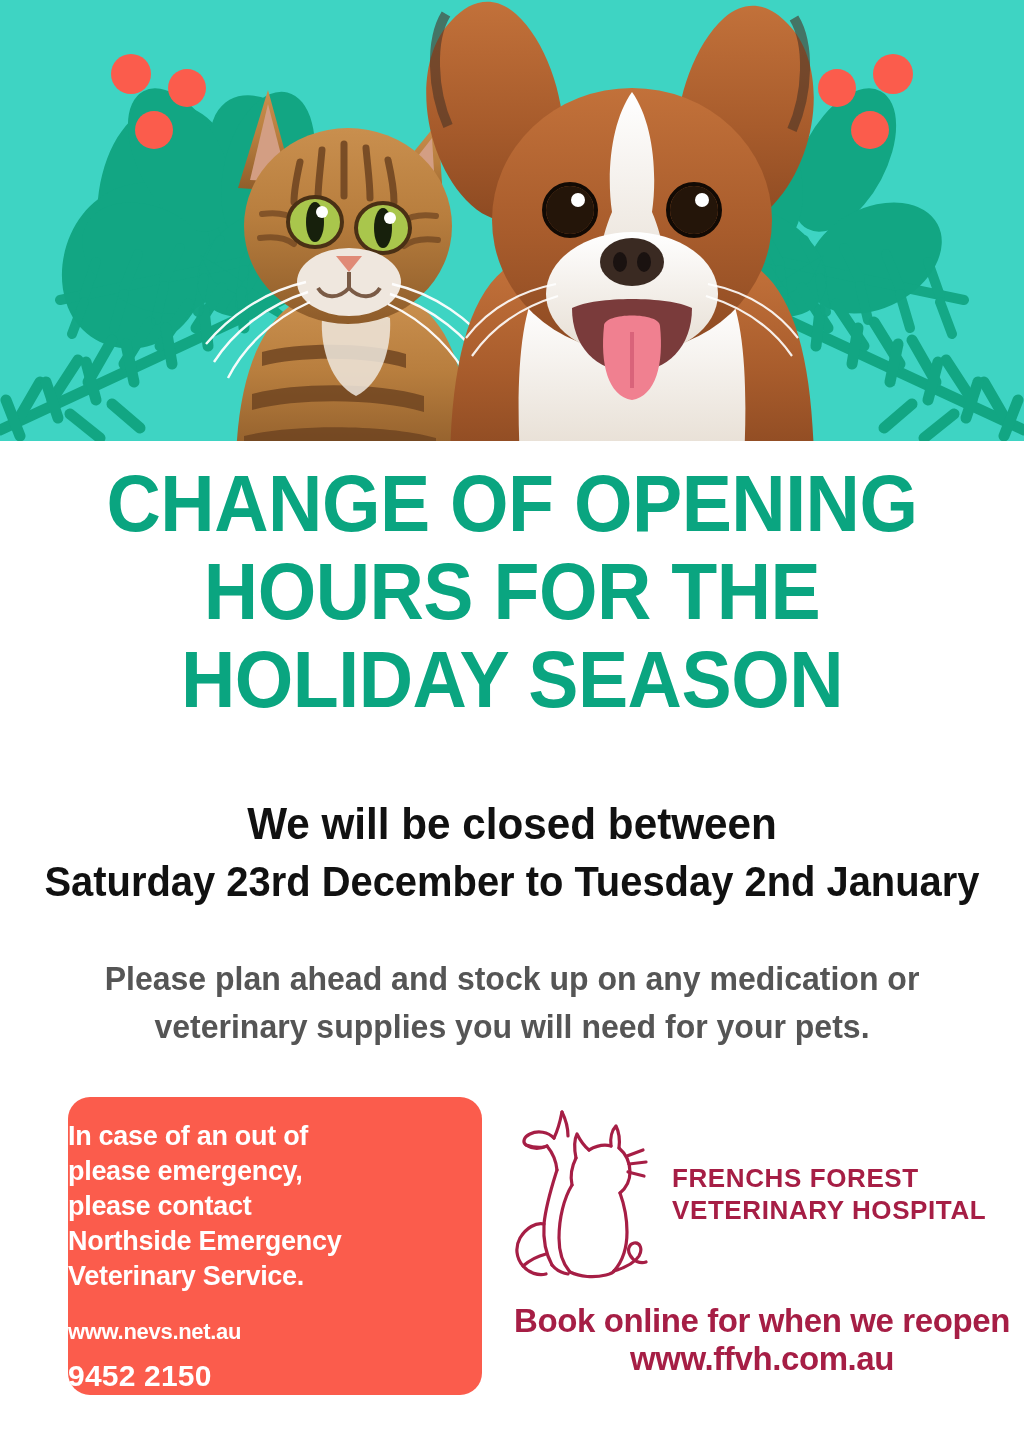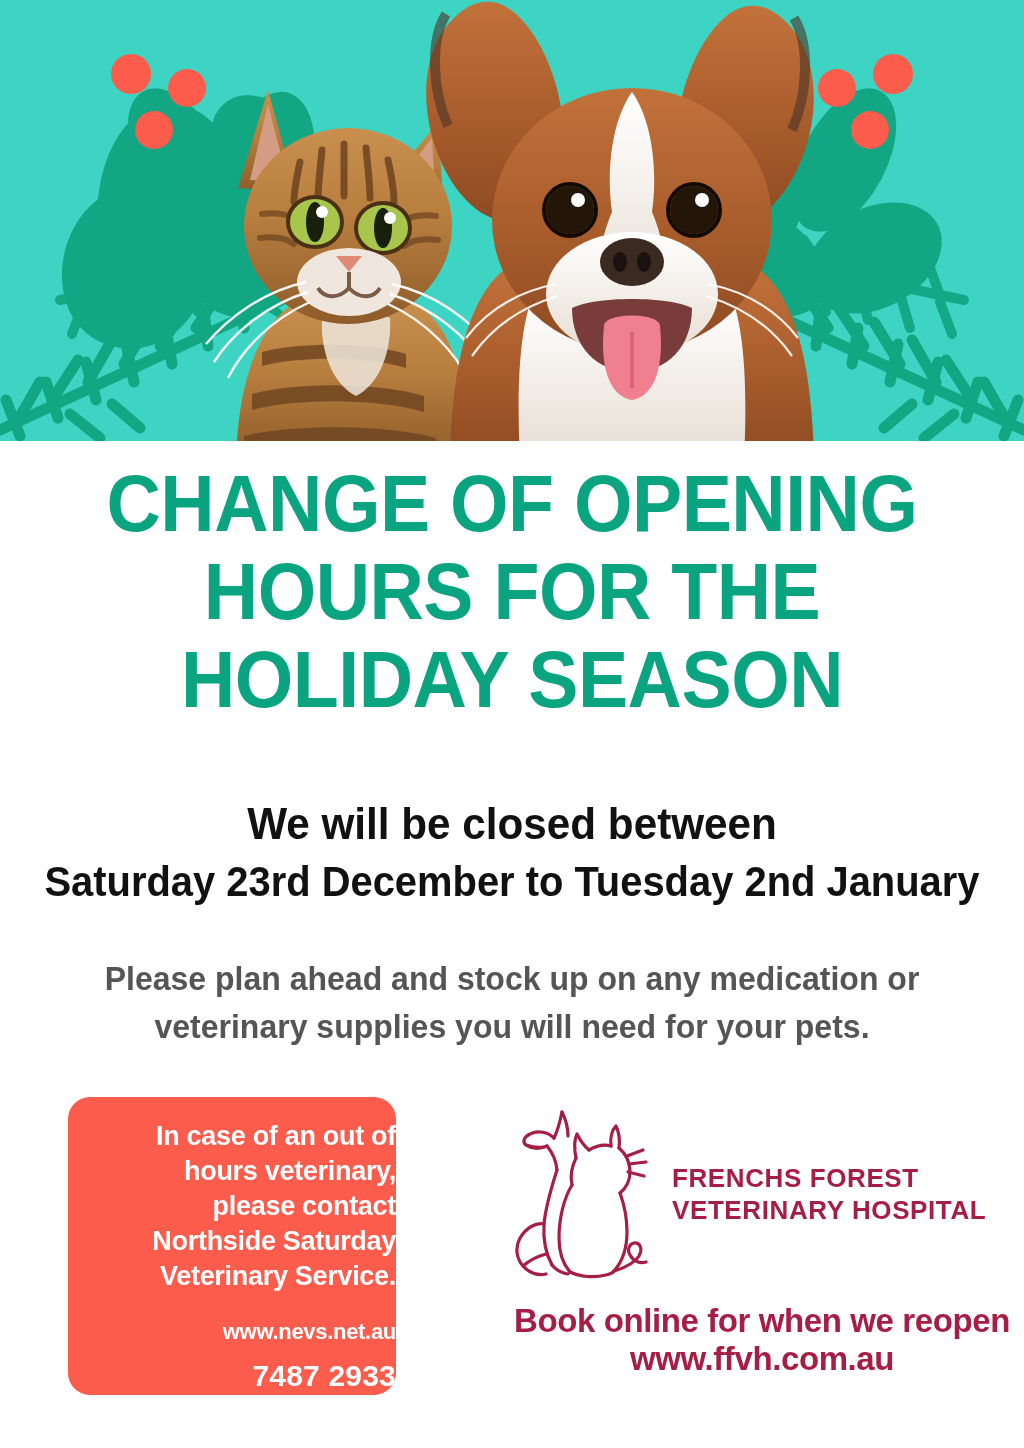--- a/index.html
+++ b/index.html
@@ -56,25 +56,25 @@
     text-align:center; color:#555555;
     font-family:"Liberation Sans Narrow","Liberation Sans",sans-serif;
     font-weight:bold;
     font-size:33px; line-height:48px;
     transform:scaleX(0.97);
   }
   #bodytext span { display:block; white-space:nowrap; }
 
   
   #emg {
-    position:absolute; left:68px; top:1097px; width:328px; height:298px;
+    position:absolute; left:68px; top:1097px; width:414px; height:298px;
     background:#fb5c4c;
     border-radius:22px;
     color:#ffffff;
-    text-align:right;
+    text-align:left;
     font-family:"Liberation Sans", sans-serif;
     font-weight:bold;
     padding-top:22px;
   }
   #emg .emg-line { display:block; font-size:27px; line-height:35px; letter-spacing:-0.3px; }
   #emg .emg-web  { display:block; font-size:22px; line-height:40px; margin-top:18px; letter-spacing:-0.3px; }
   #emg .emg-tel  { display:block; font-size:30px; line-height:40px; margin-top:4px; letter-spacing:0.2px; }
 
   
   #logo-block {
@@ -340,26 +340,26 @@
   <span class="s2">Saturday  23rd December to Tuesday 2nd January</span>
 </div>
 
 <div id="bodytext">
   <span>Please plan ahead and stock up on any medication or</span>
   <span>veterinary supplies you will need for your pets.</span>
 </div>
 
 <div id="emg">
   <span class="emg-line">In case of an out of</span>
-  <span class="emg-line">hours veterinary,</span>
+  <span class="emg-line">please emergency,</span>
   <span class="emg-line">please contact</span>
-  <span class="emg-line">Northside Saturday</span>
+  <span class="emg-line">Northside Emergency</span>
   <span class="emg-line">Veterinary Service.</span>
   <span class="emg-web">www.nevs.net.au</span>
-  <span class="emg-tel">7487 2933</span>
+  <span class="emg-tel">9452 2150</span>
 </div>
 
 <div id="logo-block">
   <svg id="logo-mark" viewBox="0 0 150 185">
     <g fill="none" stroke="#a61e45" stroke-width="3.2" stroke-linecap="round" stroke-linejoin="round">
 
       <path d="M52 12 C50 22 48 30 44 38"></path>
       <path d="M52 12 C56 20 58 28 58 36"></path>
       <path d="M44 38 C38 32 28 30 20 34 C14 37 12 42 16 45 C22 49 30 49 37 46"></path>
       <path d="M16 45 C22 47 28 48 34 47"></path>

